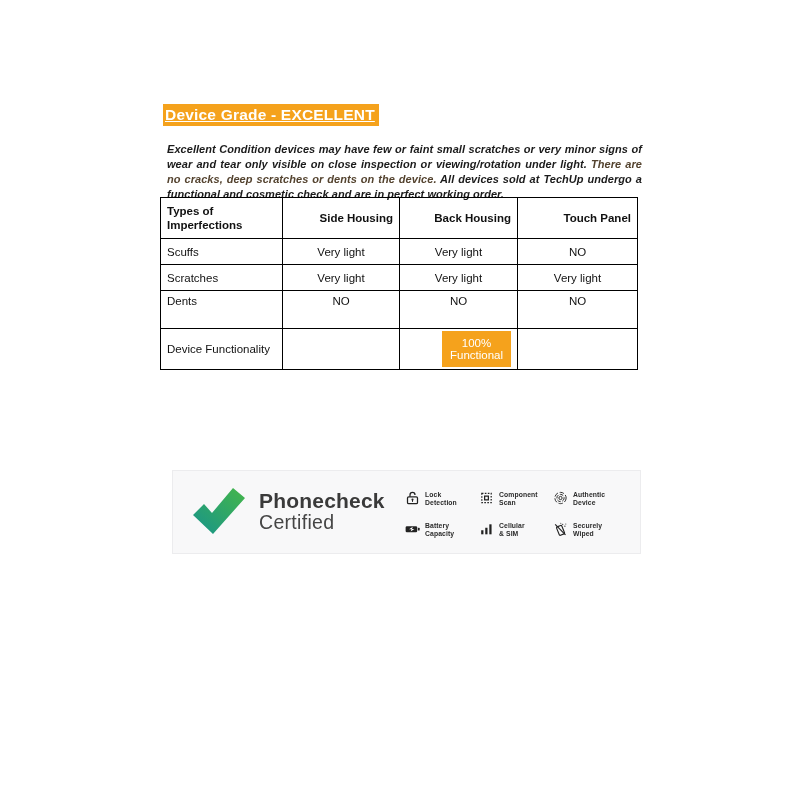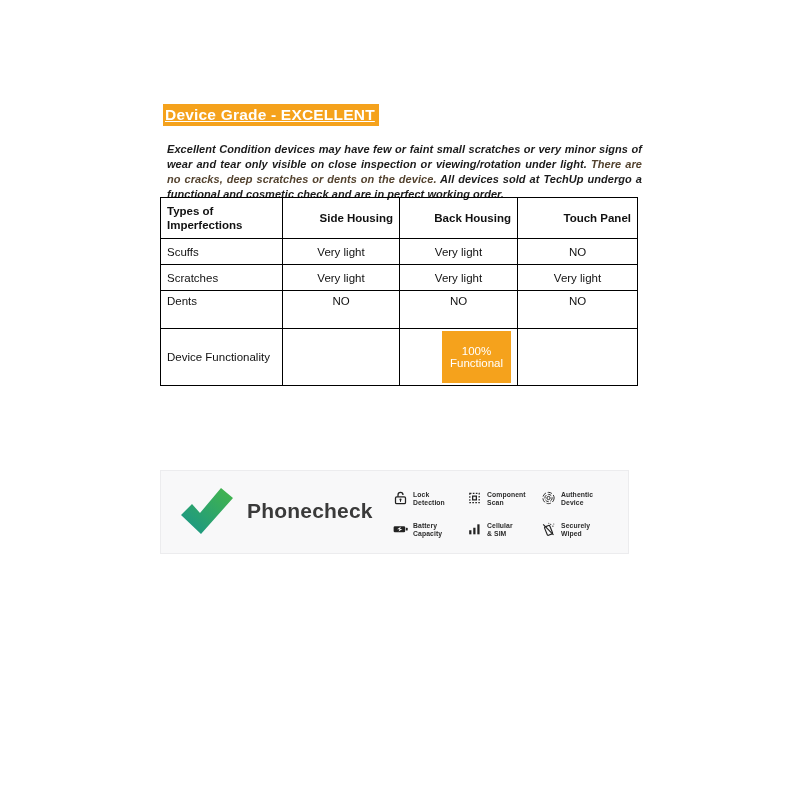--- a/index.html
+++ b/index.html
@@ -45,25 +45,25 @@
   }
   table.imps th.first{text-align:left;}
   table.imps td{text-align:center;}
   table.imps td.lbl{text-align:left;}
   table.imps tr.tall td{height:31px;vertical-align:top;padding-top:4px;}
   table.imps tr.last td{height:24px;}
   .hl{
     background:var(--orange,#F5A21C);
     color:#ffffff;
     display:inline-block;
-    padding:14px 3px;
+    padding:6px 3px;
     margin-left:36px;
   }
   .badge{
-    position:absolute;left:160px;top:470px;width:469px;height:84px;
+    position:absolute;left:172px;top:470px;width:469px;height:84px;
     background:#f8f8f9;border:1px solid #ececee;box-sizing:border-box;
   }
   .logo-wrap{
     position:absolute;left:20px;top:16px;display:flex;align-items:center;
   }
   .logo-mark{display:inline-block;width:52px;height:48px;margin-right:14px;}
   .brand{
     font-size:21px;font-weight:bold;color:#3a3a3a;line-height:22px;letter-spacing:.2px;
   }
   .certified{
@@ -142,20 +142,21 @@
             <defs>
               <linearGradient id="ckg" x1="0" y1="1" x2="1" y2="0">
                 <stop offset="0" stop-color="#17948B"></stop>
                 <stop offset="1" stop-color="#45B649"></stop>
               </linearGradient>
             </defs>
             <polygon points="0,28 11,17 19,26 40,1 52,11 20,47" fill="url(#ckg)"></polygon>
           </svg></span>
       <div class="logo-text">
         <div class="brand">Phonecheck</div>
+        <div class="certified">Certified</div>
       </div>
     </div>
     <div class="features" id="features">
         <div class="feature">
           <span class="f-icon">
             <svg width="15" height="16" viewBox="0 0 24 24">
               <rect x="4" y="10" width="16" height="11" rx="2" stroke="#222" fill="none" stroke-width="2"></rect>
               <path d="M8 10V7a4 4 0 0 1 8 0" stroke="#222" fill="none" stroke-width="2"></path>
               <circle cx="12" cy="14.5" r="1.7" fill="#222"></circle>
               <path d="M12 15v3.2" stroke="#222" stroke-width="1.6"></path>

